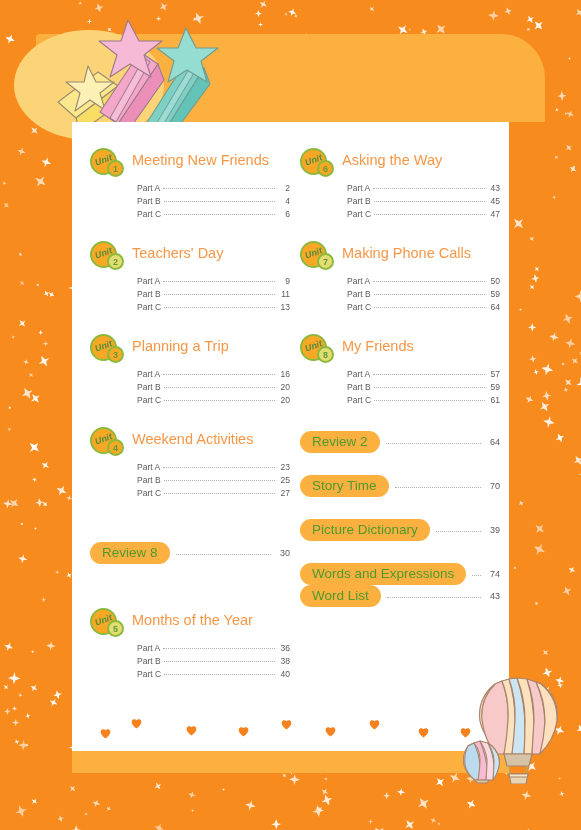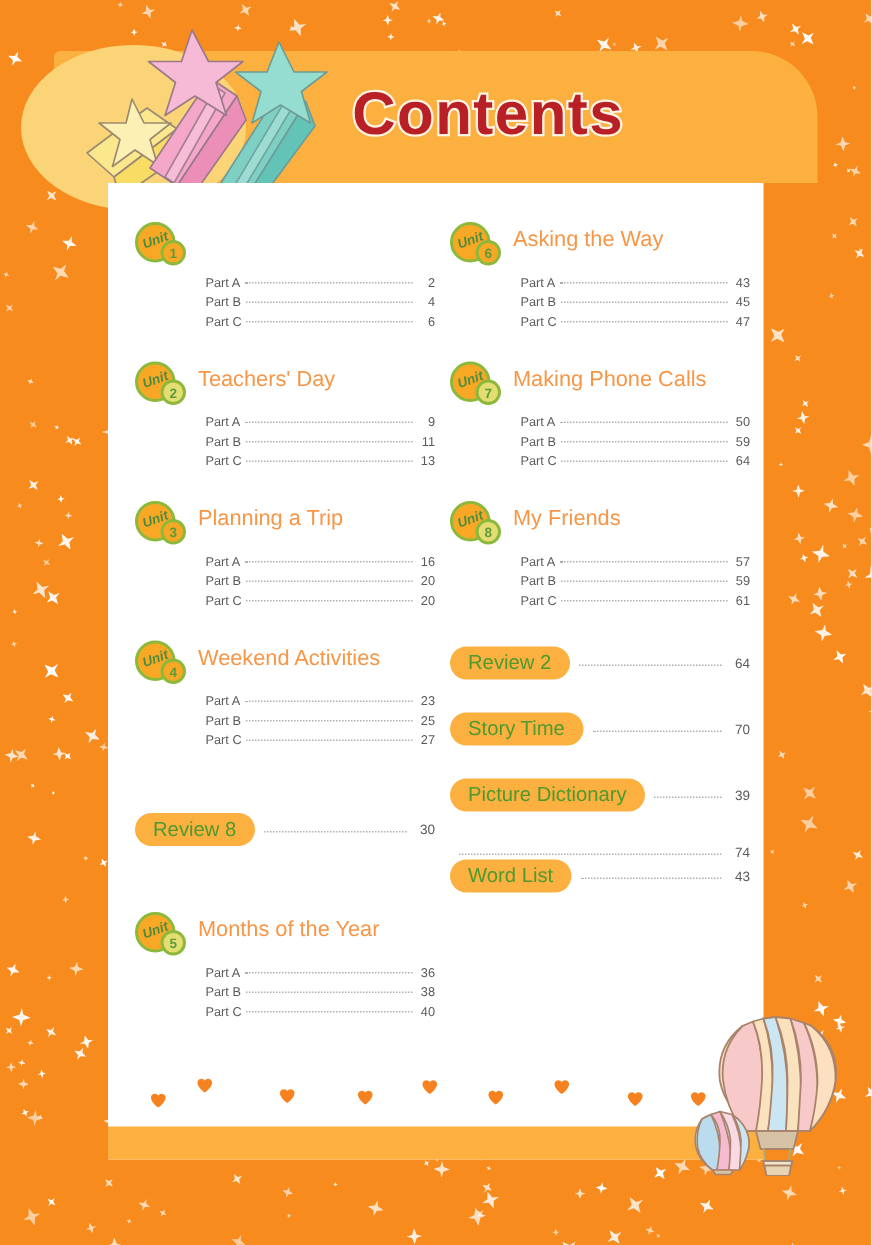--- a/index.html
+++ b/index.html
@@ -391,21 +391,20 @@
       <div class="spark" style="left: 530.7px; top: 273.5px; width: 8.8px; height: 8.8px; opacity: 0.87; transform: rotate(80deg);"></div>
       <div class="spark" style="left: 573.4px; top: 455px; width: 10.7px; height: 10.7px; opacity: 0.8; transform: rotate(57deg);"></div>
       <div class="spark" style="left: 4.3px; top: 708.2px; width: 6.9px; height: 6.9px; opacity: 0.64; transform: rotate(88deg);"></div>
       <div class="spark" style="left: 29.7px; top: 126.1px; width: 8.9px; height: 8.9px; opacity: 0.77; transform: rotate(47deg);"></div>
       <div class="spark" style="left: 8.2px; top: 405.5px; width: 3.6px; height: 3.6px; opacity: 0.96; transform: rotate(74deg);"></div>
       <div class="spark" style="left: 515.6px; top: 726.4px; width: 10px; height: 10px; opacity: 0.66; transform: rotate(7deg);"></div>
     </div>
 
   <div id="banner">
     <div id="banner-glow"></div>
-    <div id="banner-title">Contents</div>
 
     <svg id="stars-deco" viewBox="0 0 190 125">
 
       <g stroke="#9A8A72" stroke-width="1.1" stroke-linejoin="round">
         <path d="M18 88 L58 58 L78 72 L36 104 Z" fill="#FBE88C"></path>
         <path d="M36 104 L78 72 L80 90 L40 118 Z" fill="#F8DC63"></path>
         <path d="M48 52 L56 68 L74 68 L60 79 L65 96 L50 86 L35 97 L40 79 L26 68 L44 68 Z" fill="#FCF0B4"></path>
       </g>
 
       <g stroke="#9A7A8A" stroke-width="1.1" stroke-linejoin="round">
@@ -430,20 +429,21 @@
         <div class="unit-block" style="margin-bottom: 20px;">
           <div class="unit-head">
             <div class="badge">
               <div class="big">
                 <span>Unit</span>
               </div>
               <div class="num">
                 <span>1</span>
               </div>
             </div>
+            <div class="unit-title">Meeting New Friends</div>
           </div>
           <div class="parts">
             <div class="part-row">
               <span class="part-label">Part A</span>
               <span class="leader"></span>
               <span class="part-page">2</span>
             </div>
             <div class="part-row">
               <span class="part-label">Part B</span>
               <span class="leader"></span>
@@ -691,20 +691,21 @@
         </div>
         <div class="pill-block" style="margin-bottom: 22px;">
           <div class="pill-row">
             <span class="pill">Picture Dictionary</span>
             <span class="pill-leader"></span>
             <span class="pill-page">39</span>
           </div>
         </div>
         <div class="pill-block" style="margin-bottom: 0px;">
           <div class="pill-row">
+            <span class="pill">Words and Expressions</span>
             <span class="pill-leader"></span>
             <span class="pill-page">74</span>
           </div>
         </div>
         <div class="pill-block" style="margin-bottom: 16px;">
           <div class="pill-row">
             <span class="pill">Word List</span>
             <span class="pill-leader"></span>
             <span class="pill-page">43</span>
           </div>

